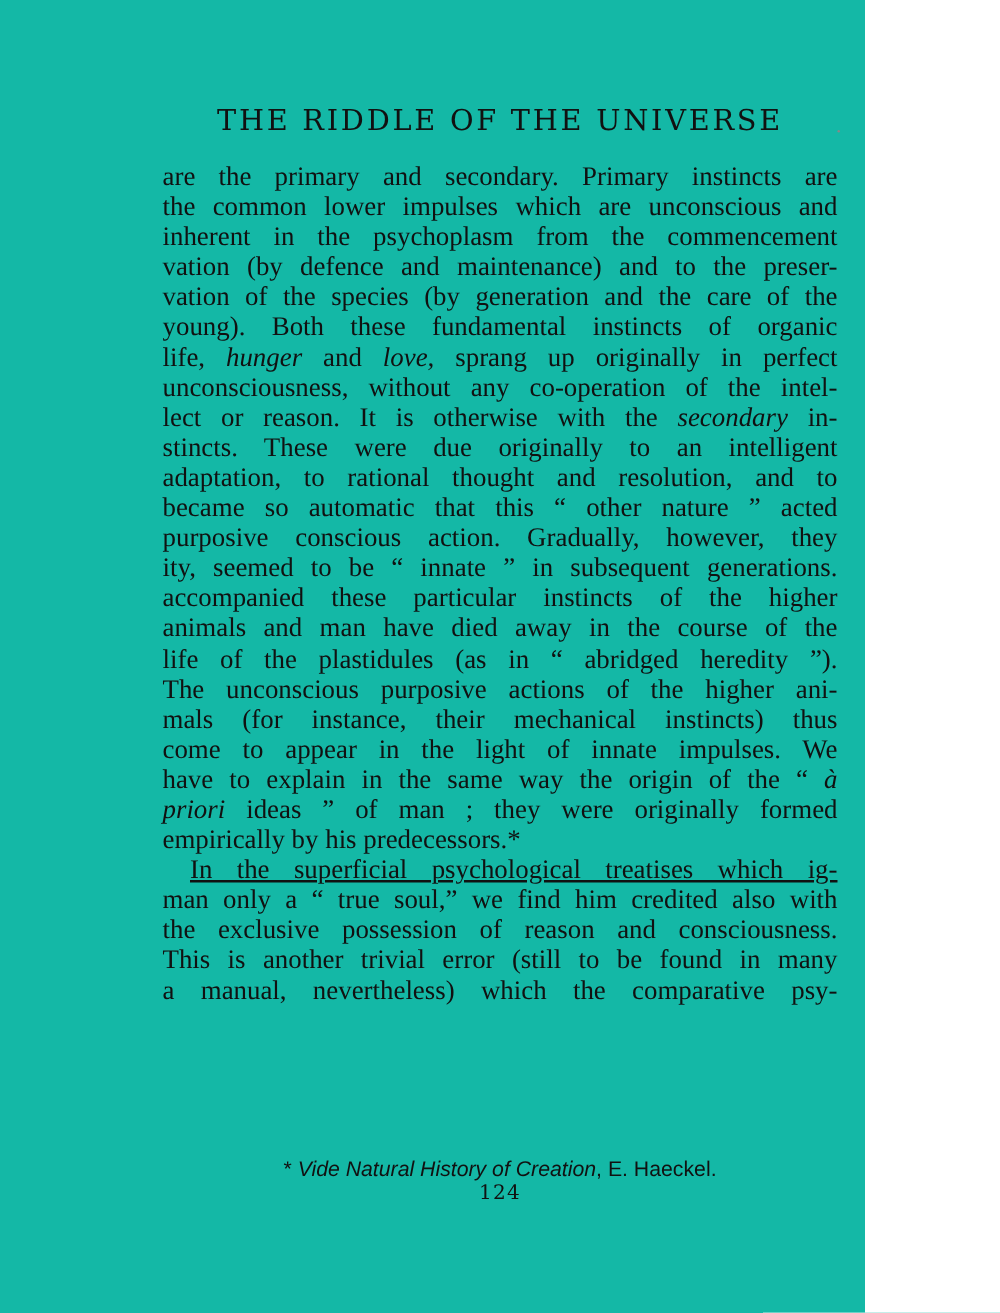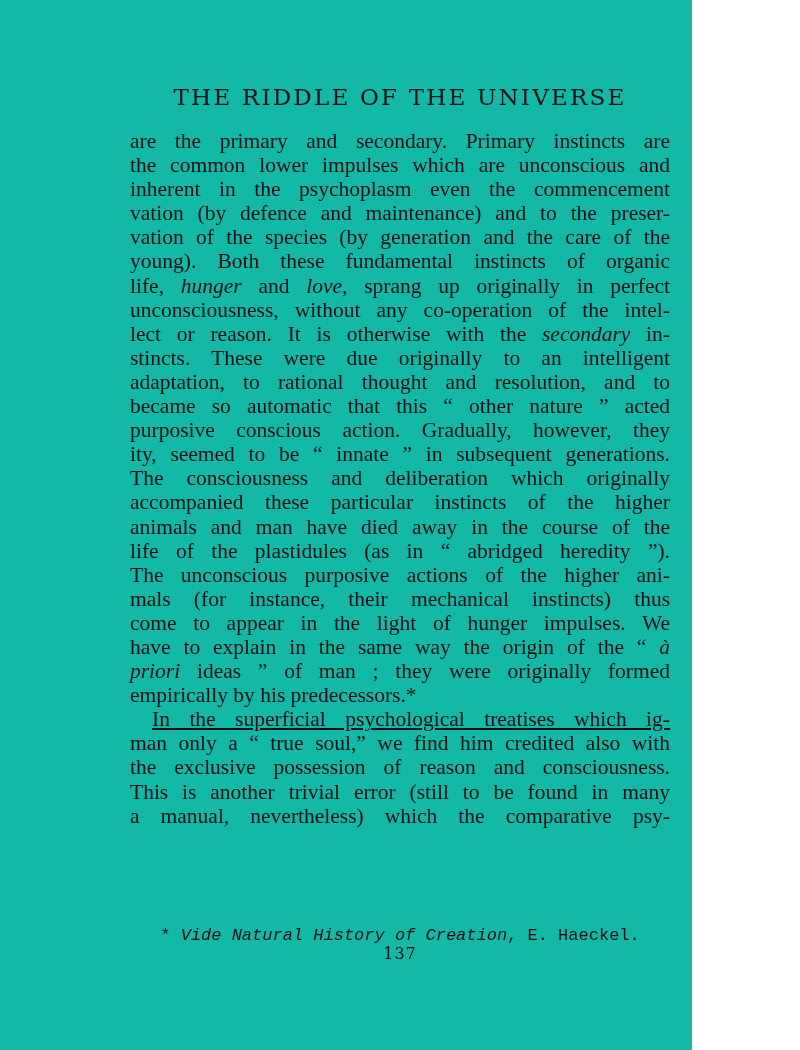--- a/index.html
+++ b/index.html
@@ -22,66 +22,65 @@
   }
   .line {
     display: block; white-space: nowrap; text-align: justify;
     text-align-last: justify; height: 24.1px;
   }
   .line.last { text-align-last: left; }
   .line.indent { padding-left: 22px; text-decoration: underline; }
   em { font-style: italic; }
   .footnote {
     position: absolute; top: 926px; left: 0; width: 800px;
-    text-align: center; font-family: Liberation Mono, monospace;
+    text-align: center; font-family: Liberation Sans, sans-serif;
     font-size: 17px; color: #111;
   }
   .folio {
     position: absolute; top: 944px; left: 0; width: 800px;
     text-align: center; font-family: "DejaVu Serif", serif;
     font-size: 16px; letter-spacing: 1px; color: #111;
   }
 </style>
 </head>
 <body>
 
 <div class="page">
   <div class="running-head">THE RIDDLE OF THE UNIVERSE</div>
   <div class="stray-dot"></div>
 
   <div class="body-text" id="body-text">
       <span class="line"><span>are the primary and secondary.   Primary instincts are</span></span>
       <span class="line"><span>the common lower impulses which are unconscious and</span></span>
-      <span class="line"><span>inherent in the psychoplasm even the commencement</span></span>
+      <span class="line"><span>inherent in the psychoplasm from the commencement</span></span>
       <span class="line"><span>vation (by defence and maintenance) and to the preser-</span></span>
       <span class="line"><span>vation of the species (by generation and the care of the</span></span>
       <span class="line"><span>young).   Both these fundamental instincts of organic</span></span>
       <span class="line"><span>life, </span><em>hunger</em><span> and </span><em>love,</em><span> sprang up originally in perfect</span></span>
       <span class="line"><span>unconsciousness, without any co-operation of the intel-</span></span>
       <span class="line"><span>lect or reason.   It is otherwise with the </span><em>secondary</em><span> in-</span></span>
       <span class="line"><span>stincts.   These were due originally to an intelligent</span></span>
       <span class="line"><span>adaptation, to rational thought and resolution, and to</span></span>
       <span class="line"><span>became so automatic that this “ other nature ” acted</span></span>
       <span class="line"><span>purposive conscious action.   Gradually, however, they</span></span>
       <span class="line"><span>ity, seemed to be “ innate ” in subsequent generations.</span></span>
-      <span class="line"><span>The consciousness and deliberation which originally</span></span>
       <span class="line"><span>accompanied these particular instincts of the higher</span></span>
       <span class="line"><span>animals and man have died away in the course of the</span></span>
       <span class="line"><span>life of the plastidules (as in “ abridged heredity ”).</span></span>
       <span class="line"><span>The unconscious purposive actions of the higher ani-</span></span>
       <span class="line"><span>mals (for instance, their mechanical instincts) thus</span></span>
-      <span class="line"><span>come to appear in the light of hunger impulses.   We</span></span>
+      <span class="line"><span>come to appear in the light of innate impulses.   We</span></span>
       <span class="line"><span>have to explain in the same way the origin of the “ </span><em>à</em></span>
       <span class="line"><em>priori</em><span> ideas ” of man ; they were originally formed</span></span>
       <span class="line last"><span>empirically by his predecessors.*</span></span>
       <span class="line indent"><span>In the superficial psychological treatises which ig-</span></span>
       <span class="line"><span>man only a “ true soul,” we find him credited also with</span></span>
       <span class="line"><span>the exclusive possession of reason and consciousness.</span></span>
       <span class="line"><span>This is another trivial error (still to be found in many</span></span>
       <span class="line"><span>a manual, nevertheless) which the comparative psy-</span></span>
     </div>
 
   <div class="footnote">
     <span>* </span><em>Vide Natural History of Creation</em><span>, E. Haeckel.</span>
   </div>
 
-  <div class="folio">137</div>
+  <div class="folio">124</div>
 </div>
 
 </body></html>

